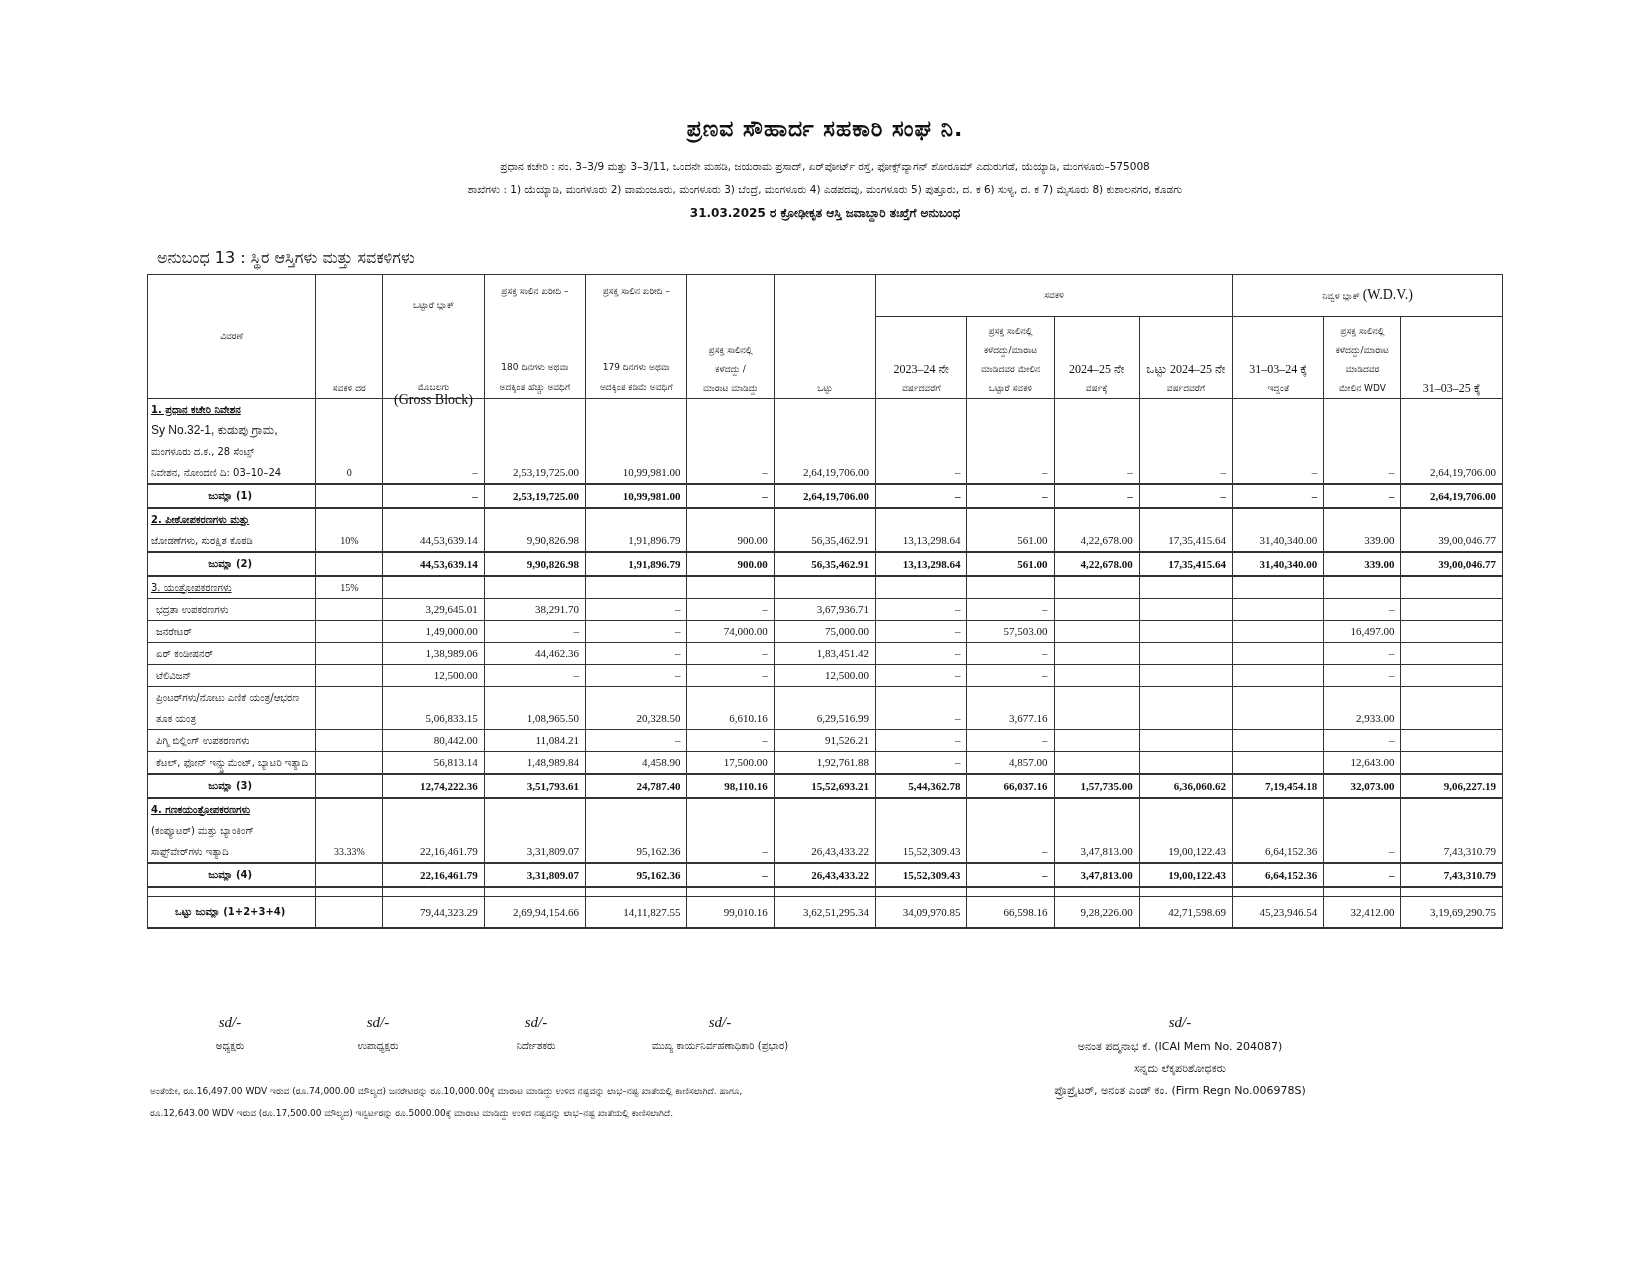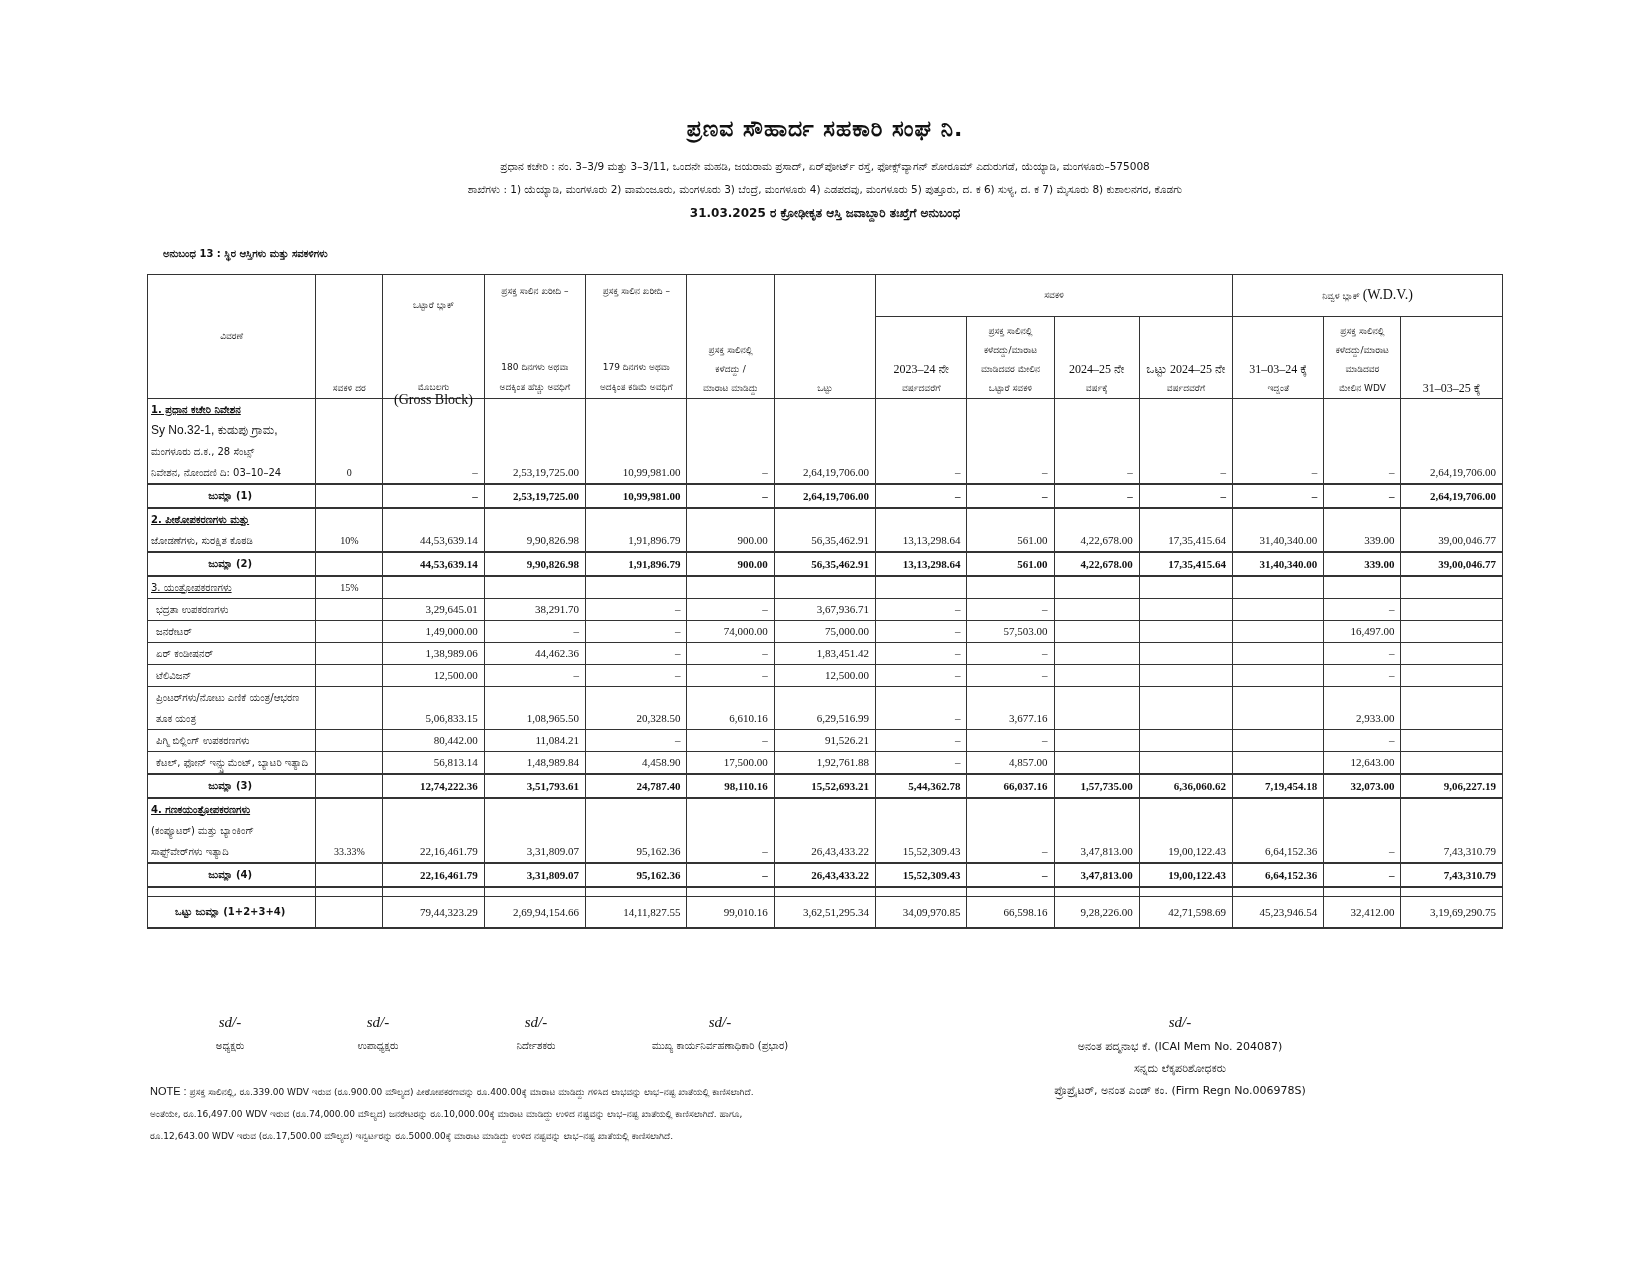--- a/index.html
+++ b/index.html
@@ -2,21 +2,21 @@
 <html><head>
 <meta charset="utf-8">
 <style>
   html, body { margin: 0; padding: 0; background: #ffffff; }
   body { width: 1650px; height: 1275px; position: relative; font-family: "Liberation Serif", "DejaVu Serif", serif; color: #111; overflow: hidden; }
   .title { position: absolute; top: 116px; left: 0; width: 1650px; text-align: center; font-family: "DejaVu Sans", sans-serif; font-weight: bold; font-size: 22px; letter-spacing: 1px; }
   .addr { position: absolute; left: 0; width: 1650px; text-align: center; font-family: "DejaVu Sans", sans-serif; font-size: 10.5px; }
   .addr1 { top: 160px; }
   .addr2 { top: 183px; }
   .subtitle { position: absolute; top: 206px; left: 0; width: 1650px; text-align: center; font-family: "DejaVu Sans", sans-serif; font-weight: bold; font-size: 12px; }
-  .annex { position: absolute; top: 248px; left: 163px; font-family: "DejaVu Sans", sans-serif; font-weight: bold; font-size: 10px; }
+  .annex { position: absolute; top: 248px; left: 157px; font-family: "DejaVu Sans", sans-serif; font-weight: normal; font-size: 16px; }
 
   table.fa { position: absolute; top: 274px; left: 147px; width: 1356px; border-collapse: collapse; font-size: 11px; table-layout: fixed; }
   table.fa td, table.fa th { border: 1px solid #333; padding: 0 6px; vertical-align: bottom; }
   table.fa th { font-weight: normal; font-family: "DejaVu Sans", sans-serif; font-size: 9px; text-align: center; line-height: 19px; }
   table.fa th .serif { font-family: "Liberation Serif", serif; font-size: 12px; margin-top: 32px; }
   table.fa td { text-align: right; line-height: 21px; height: 21px; white-space: nowrap; }
   table.fa td.desc { text-align: left; white-space: normal; font-family: "DejaVu Sans", sans-serif; font-size: 10px; padding-left: 3px; line-height: 21px; }
   table.fa td.desc .latin { font-family: "Liberation Sans", sans-serif; font-size: 12px; }
   table.fa td.desc .hd { font-weight: bold; text-decoration: underline; }
   table.fa td.rate { text-align: center; font-size: 10px; }
@@ -425,16 +425,15 @@
 <div class="sigrole" style="left:476px;width:120px">ನಿರ್ದೇಶಕರು</div>
 <div class="sig" style="left:690px;width:60px">sd/-</div>
 <div class="sigrole" style="left:600px;width:240px">ಮುಖ್ಯ ಕಾರ್ಯನಿರ್ವಹಣಾಧಿಕಾರಿ (ಪ್ರಭಾರ)</div>
 
 <div class="auditor" style="top:1014px;font-style:italic;font-family:'Liberation Serif',serif;font-size:15px">sd/-</div>
 <div class="auditor" style="top:1040px">ಅನಂತ ಪದ್ಮನಾಭ ಕೆ. (ICAI Mem No. 204087)</div>
 <div class="auditor" style="top:1062px">ಸನ್ನದು ಲೆಕ್ಕಪರಿಶೋಧಕರು</div>
 <div class="auditor" style="top:1084px">ಪ್ರೊಪ್ರೈಟರ್, ಅನಂತ ಎಂಡ್ ಕಂ. (Firm Regn No.006978S)</div>
 
 <div class="notes">
-  <div><span class="lead">NOTE :</span> <span>ಪ್ರಸಕ್ತ ಸಾಲಿನಲ್ಲಿ, ರೂ.339.00 WDV ಇರುವ (ರೂ.900.00 ಮೌಲ್ಯದ) ಪೀಠೋಪಕರಣವನ್ನು ರೂ.400.00ಕ್ಕೆ ಮಾರಾಟ ಮಾಡಿದ್ದು ಗಳಿಸಿದ ಲಾಭವನ್ನು ಲಾಭ–ನಷ್ಟ ಖಾತೆಯಲ್ಲಿ ಕಾಣಿಸಲಾಗಿದೆ.</span></div>
   <div>ಅಂತೆಯೇ, ರೂ.16,497.00 WDV ಇರುವ (ರೂ.74,000.00 ಮೌಲ್ಯದ) ಜನರೇಟರನ್ನು ರೂ.10,000.00ಕ್ಕೆ ಮಾರಾಟ ಮಾಡಿದ್ದು ಉಳಿದ ನಷ್ಟವನ್ನು ಲಾಭ–ನಷ್ಟ ಖಾತೆಯಲ್ಲಿ ಕಾಣಿಸಲಾಗಿದೆ. ಹಾಗೂ,</div>
   <div>ರೂ.12,643.00 WDV ಇರುವ (ರೂ.17,500.00 ಮೌಲ್ಯದ) ಇನ್ವರ್ಟರನ್ನು ರೂ.5000.00ಕ್ಕೆ ಮಾರಾಟ ಮಾಡಿದ್ದು ಉಳಿದ ನಷ್ಟವನ್ನು ಲಾಭ–ನಷ್ಟ ಖಾತೆಯಲ್ಲಿ ಕಾಣಿಸಲಾಗಿದೆ.</div>
 </div>
 
 </body></html>

